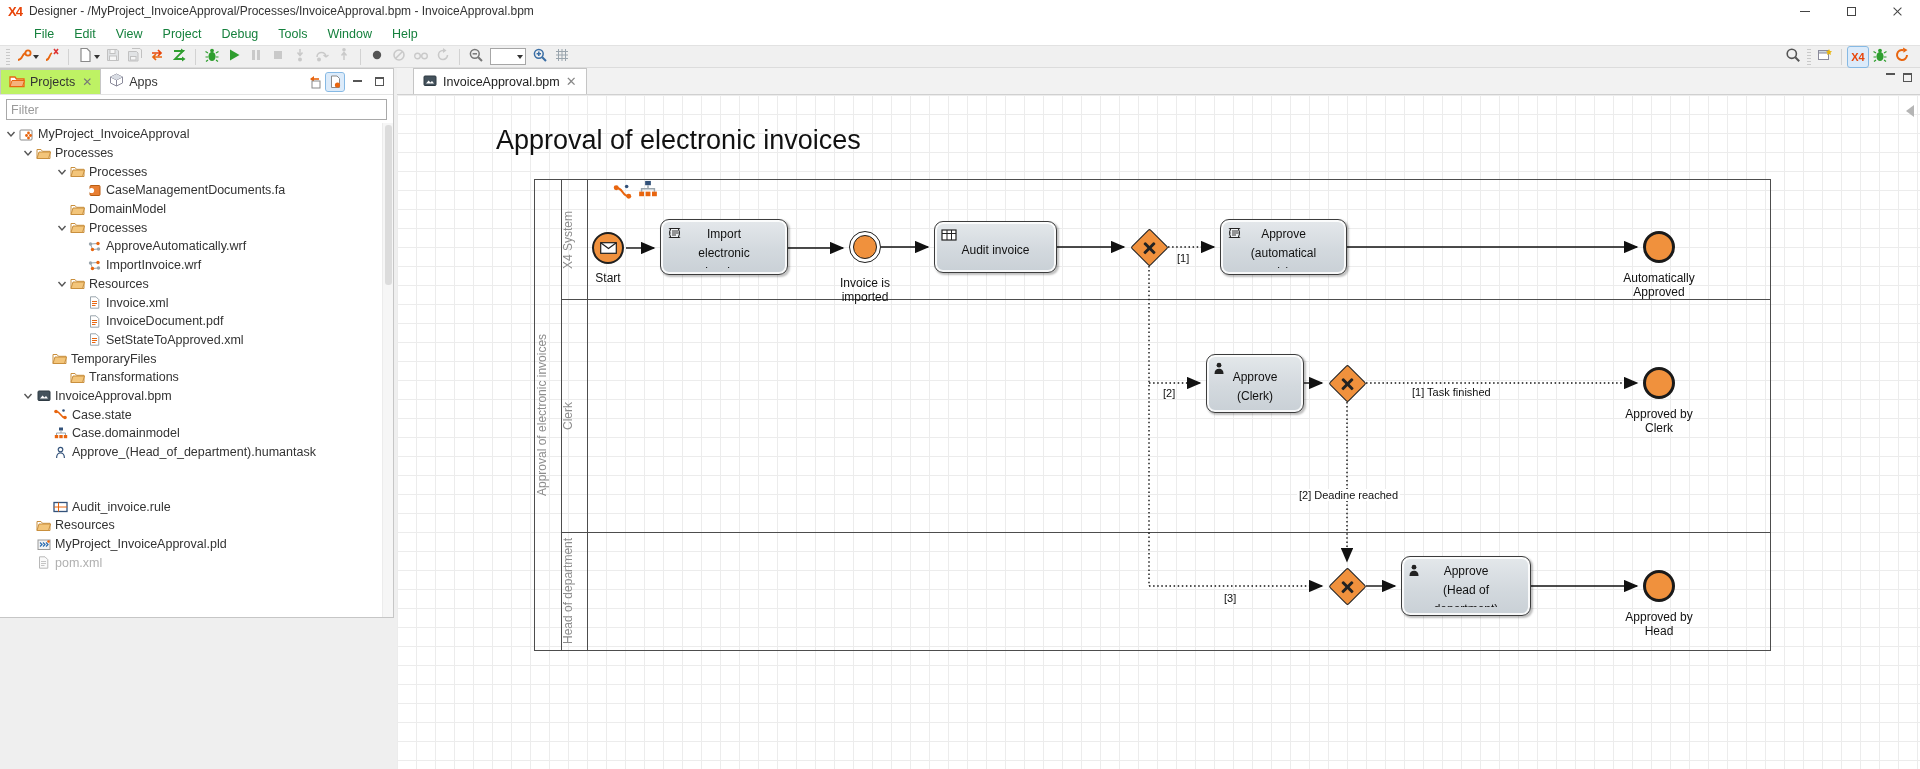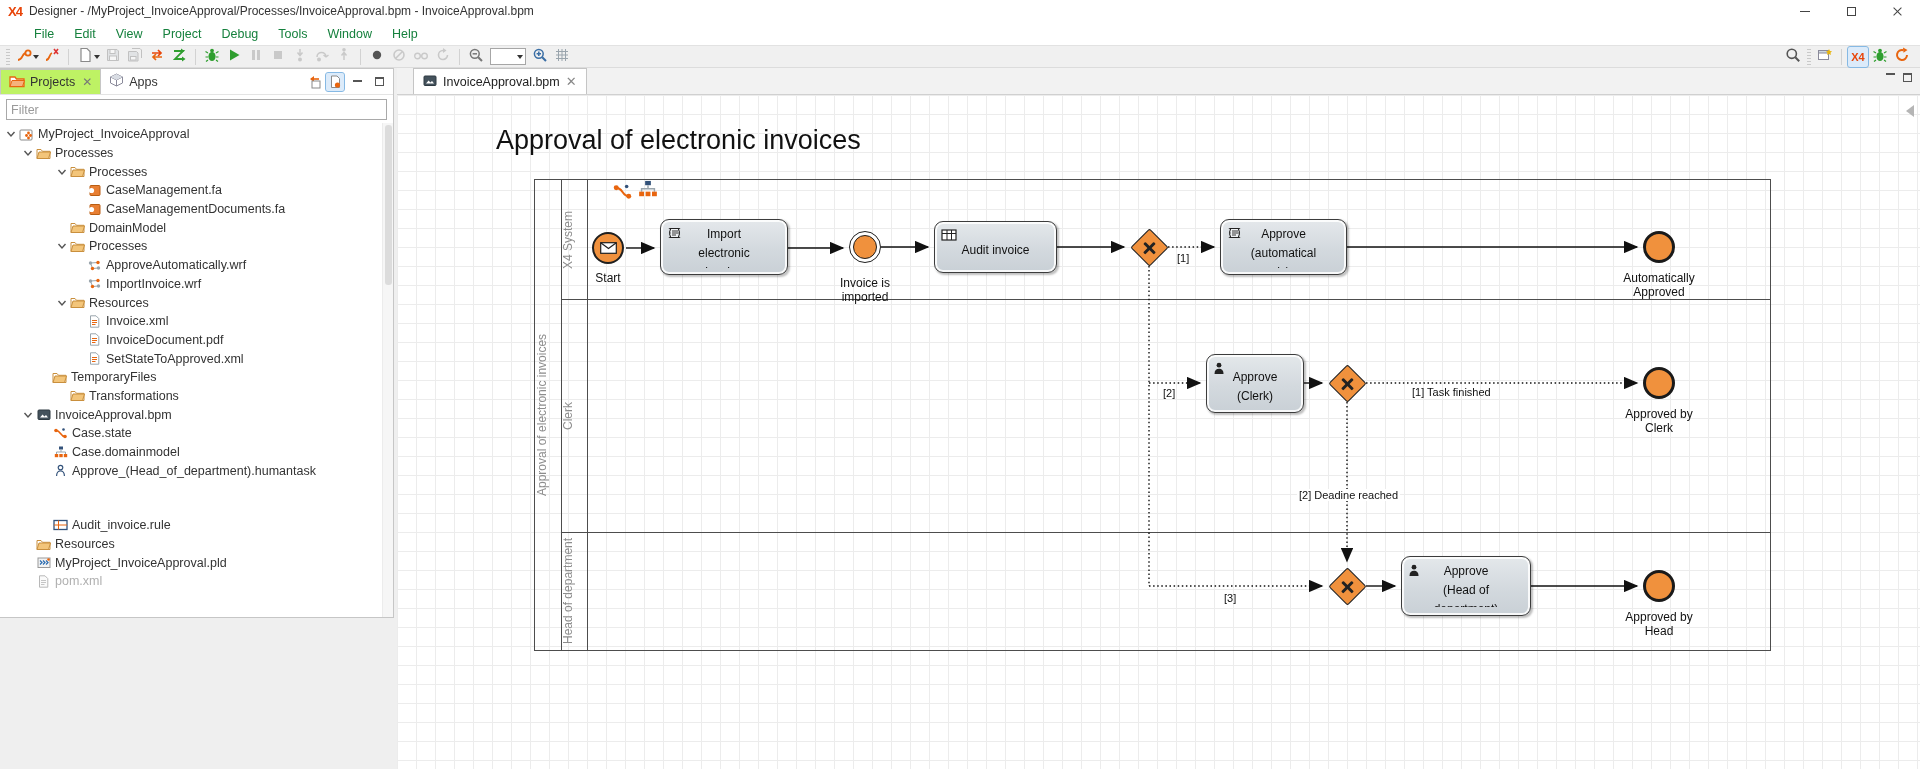--- a/index.html
+++ b/index.html
@@ -415,30 +415,20 @@
                 <span class="tlabel">Processes</span>
               </div>
               <div class="trow" style="padding-left: 72px;">
                 <span class="chev"></span>
                 <span class="ticon">
                   <svg width="14" height="13" viewBox="0 0 14 13">
                     <rect x="2" y="1.5" width="10" height="10" rx="1" fill="#e87f33" stroke="#b95d12"></rect>
                     <circle cx="3.5" cy="6.5" r="2.6" fill="#fff"></circle>
                   </svg>
                 </span>
-                <span class="tlabel">CaseManagement.fa</span>
-              </div>
-              <div class="trow" style="padding-left: 72px;">
-                <span class="chev"></span>
-                <span class="ticon">
-                  <svg width="14" height="13" viewBox="0 0 14 13">
-                    <rect x="2" y="1.5" width="10" height="10" rx="1" fill="#e87f33" stroke="#b95d12"></rect>
-                    <circle cx="3.5" cy="6.5" r="2.6" fill="#fff"></circle>
-                  </svg>
-                </span>
                 <span class="tlabel">CaseManagementDocuments.fa</span>
               </div>
               <div class="trow" style="padding-left: 55px;">
                 <span class="chev"></span>
                 <span class="ticon">
                   <svg width="15" height="13" viewBox="0 0 15 13">
                     <path d="M1,2.5 h4 l1.5,1.8 H14 V11.5 H1 z" fill="#fff" stroke="#c98f3d"></path>
                     <path d="M1,11.5 L3,5 H14.5 L12.5,11.5 z" fill="#f3c57a" stroke="#c98f3d"></path>
                   </svg>
                 </span>

